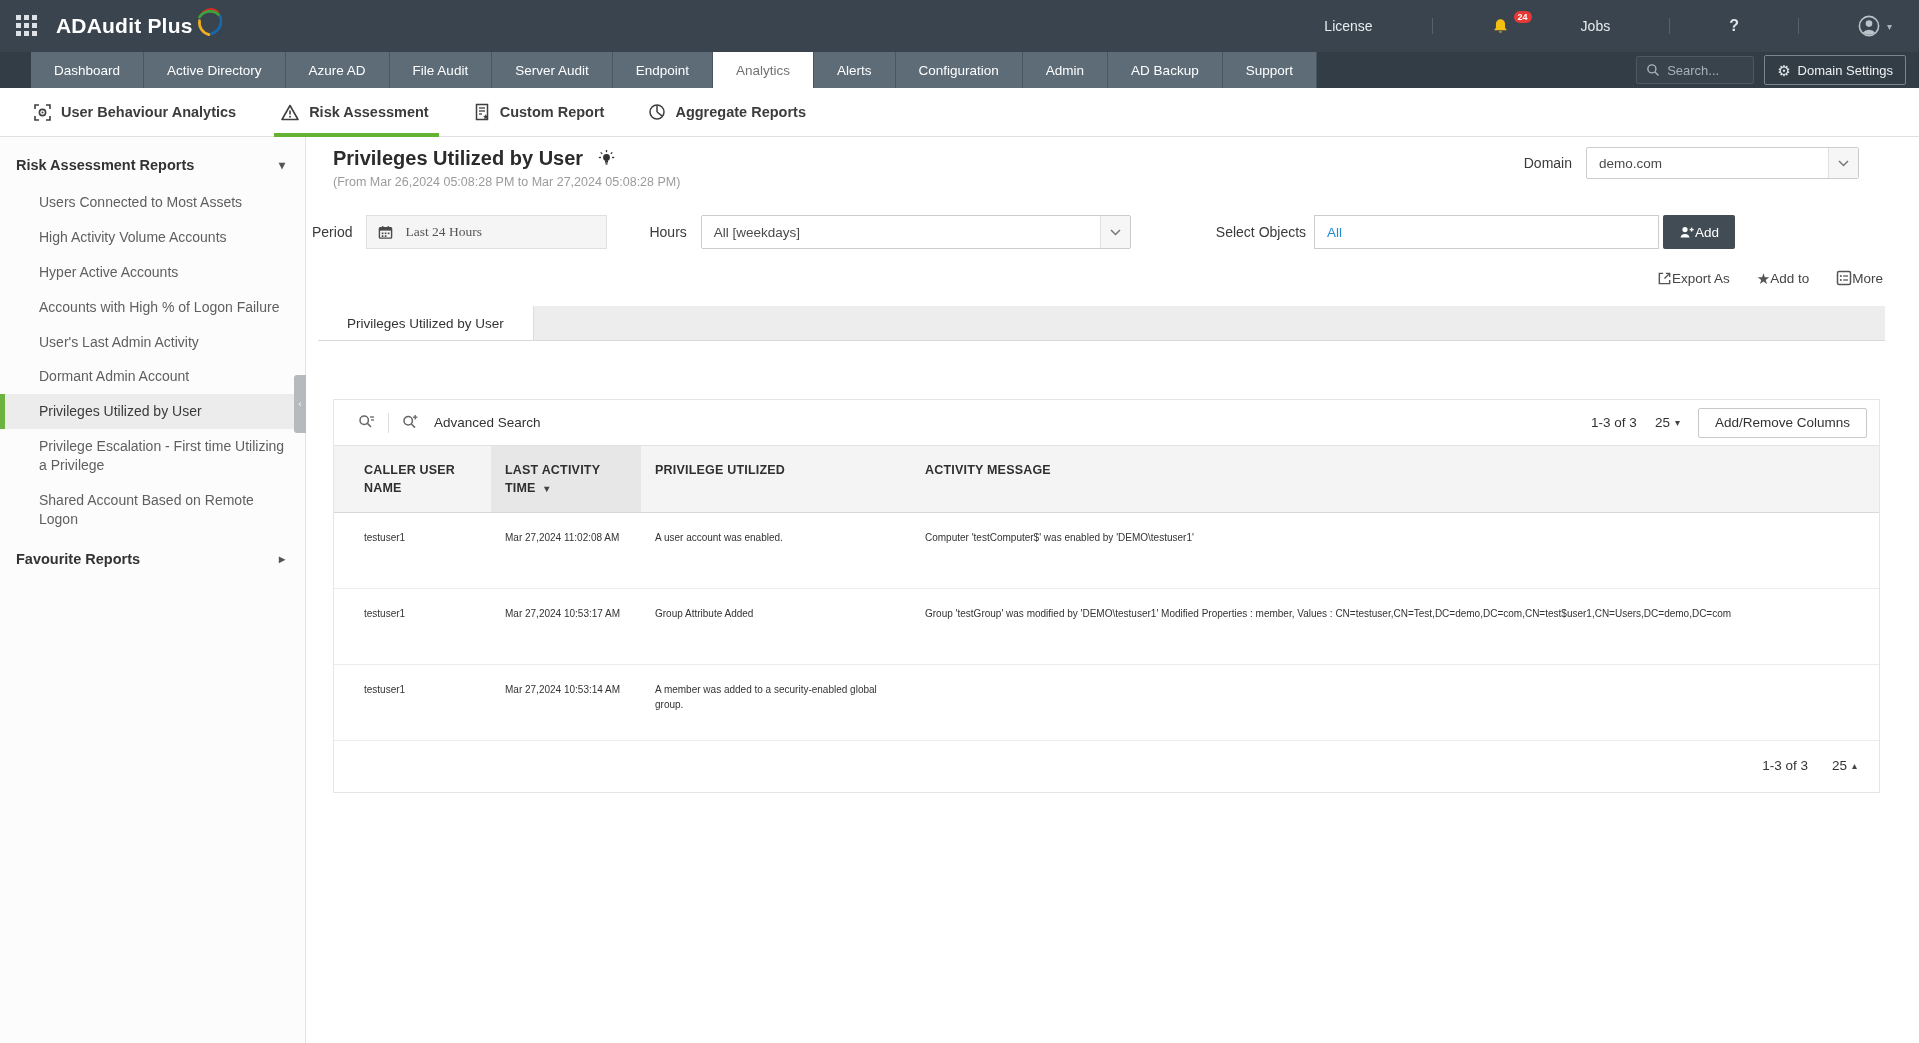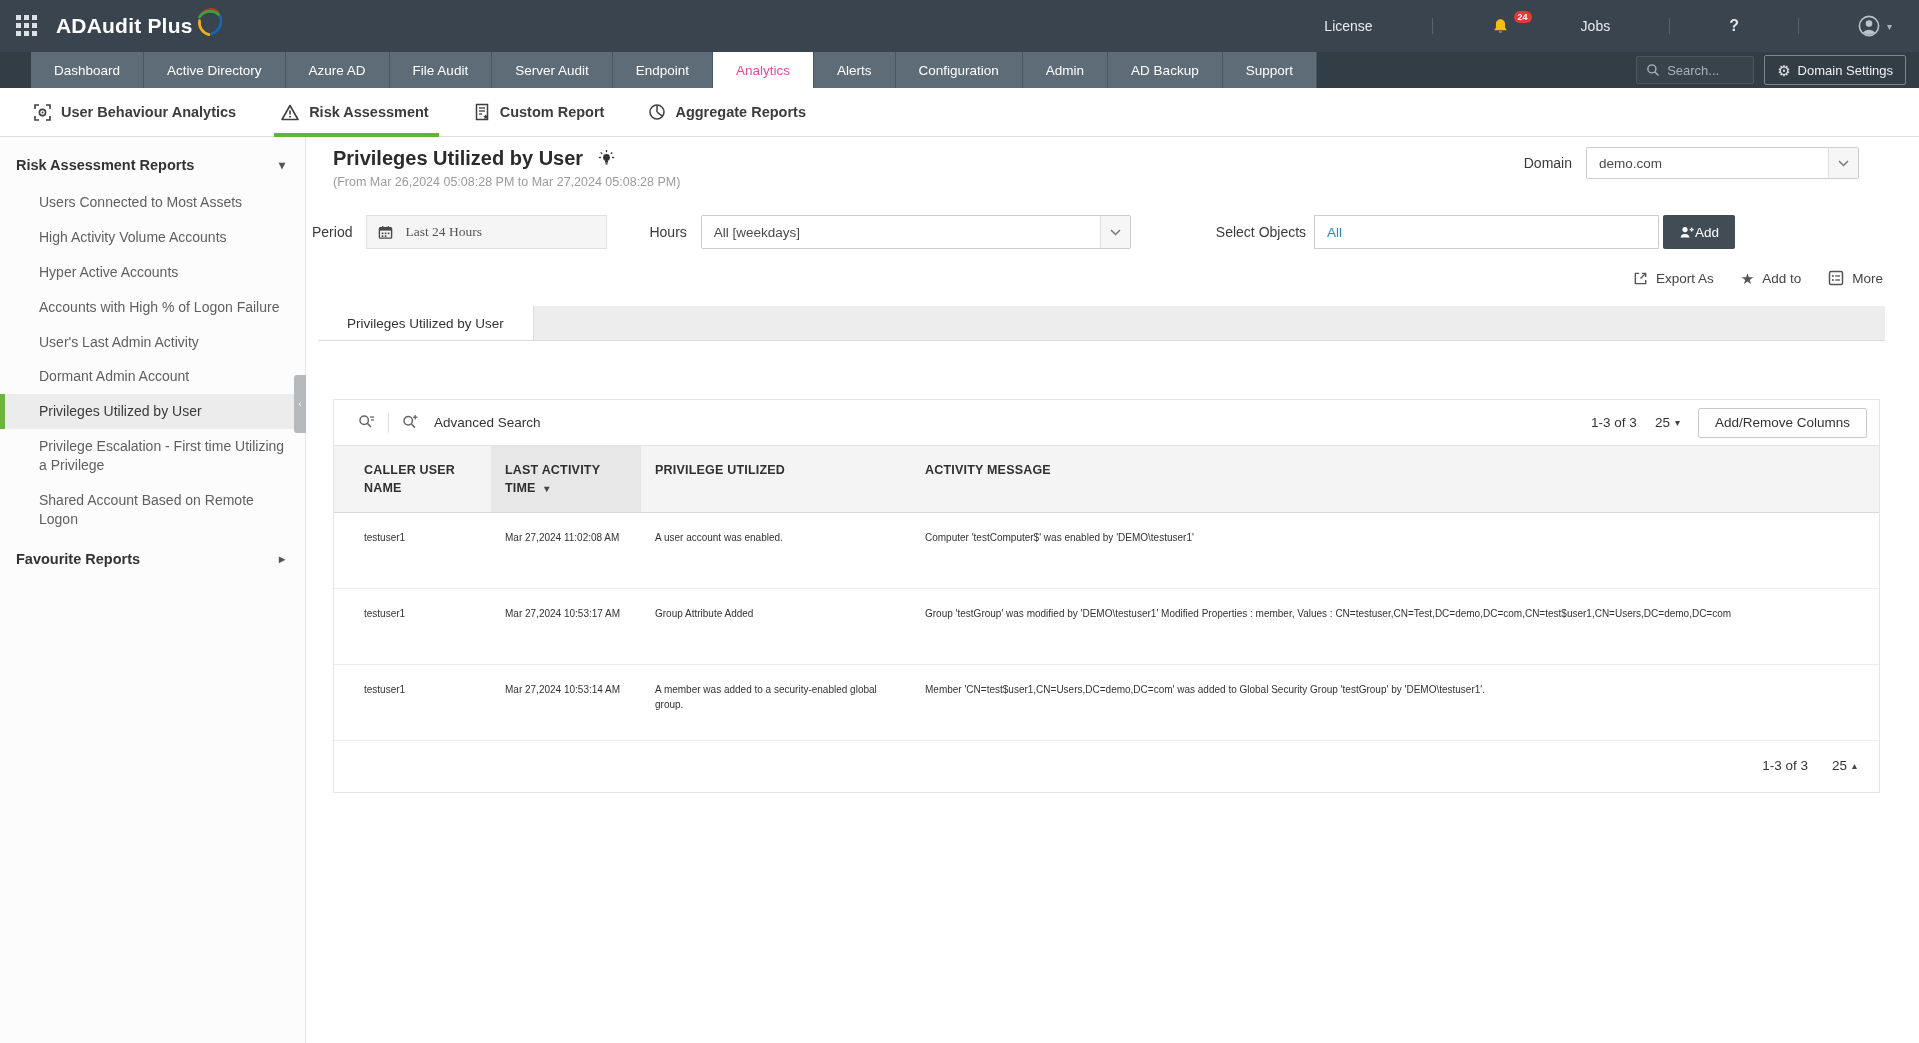--- a/index.html
+++ b/index.html
@@ -17,21 +17,21 @@
   .tb-item { padding:0 13px; display:flex; align-items:center; gap:4px; cursor:pointer; position:relative; }
   .tb-sep { width:1px; height:16px; background:#57626b; }
   .bell-wrap { position:relative; }
   .bell-badge { position:absolute; top:-7px; right:-10px; background:#e53935; color:#fff; font-size:9px; font-weight:bold; border-radius:7px; padding:1px 4px; line-height:10px; }
   .help-glyph { font-size:16px; font-weight:bold; color:#dfe5e9; }
   .caret { font-size:10px; color:#aab4bb; margin-left:3px; }
 
   
   .mainnav { height:36px; background:#333d46; display:flex; align-items:stretch; padding-left:31px; }
   .nav-tab { background:#5d6c77; color:#fff; font-size:13.5px; display:flex; align-items:center; padding:0 23px; border-right:1px solid #49565f; cursor:pointer; white-space:nowrap; }
-  .nav-tab.active { background:#fff; color:#ec4899; }
+  .nav-tab.active { background:#fff; color:#737373; }
   .mainnav-right { margin-left:auto; display:flex; align-items:center; gap:10px; padding-right:13px; }
   .search-box { display:flex; align-items:center; gap:7px; background:#39434c; border:1px solid #4d5962; border-radius:2px; height:28px; padding:0 9px; width:118px; color:#a7b1b8; }
   .search-box input { background:transparent; border:none; outline:none; color:#c6cdd2; font-size:13px; width:80px; font-family:"Liberation Sans",sans-serif; }
   .search-box input::placeholder { color:#a7b1b8; }
   .domain-settings { display:flex; align-items:center; gap:7px; border:1px solid #7b858d; height:30px; padding:0 12px; color:#eef1f3; font-size:13px; border-radius:2px; background:transparent; cursor:pointer; white-space:nowrap; }
   .gear-glyph { font-size:15px; color:#e3e8eb; line-height:1; }
 
   
   .subnav { height:49px; background:#fff; border-bottom:1px solid #e0e0e0; display:flex; align-items:stretch; padding-left:33px; }
   .subnav-item { display:flex; align-items:center; gap:9px; font-size:14.5px; font-weight:bold; color:#3c3c3c; margin-right:44px; position:relative; cursor:pointer; }
@@ -60,21 +60,21 @@
 
   .filter-row { margin:26px 0 0 6px; display:flex; align-items:center; font-size:14px; color:#3a3a3a; }
   .period-box { width:241px; height:34px; margin-left:14px; background:#f5f5f5; border:1px solid #e0e0e0; display:flex; align-items:center; gap:12px; padding-left:11px; color:#555; font-size:13.5px; cursor:pointer;font-family:Liberation Serif, serif; }
   .hours-label { margin-left:42px; }
   .hours-select { width:430px; height:34px; margin-left:14px; }
   .objects-label { margin-left:85px; }
   .objects-input { width:345px; height:34px; margin-left:8px; border:1px solid #ccc; background:#fff; display:flex; align-items:center; padding-left:12px; font-size:13.5px; color:#1e8bd1; cursor:text; }
   .add-btn { width:72px; height:34px; margin-left:4px; background:#414c55; color:#fff; display:flex; align-items:center; justify-content:center; font-size:13.5px; border-radius:2px; border:none; cursor:pointer; }
 
   .action-row { margin-top:18px; display:flex; justify-content:flex-end; align-items:center; padding-right:36px; gap:27px; font-size:13.5px; color:#444; height:22px; }
-  .action-item { display:flex; align-items:center; gap:8px; cursor:pointer; }
+  .action-item { display:flex; align-items:center; cursor:pointer; }
   .star-glyph { color:#555; font-size:15px; line-height:1; }
 
   .tab-strip { margin:17px 0 0 12px; width:1567px; height:35px; background:#ededed; border-bottom:1px solid #d9d9d9; display:flex; }
   .report-tab { background:#fff; padding:0 29px; display:flex; align-items:center; font-size:13.5px; color:#333; border-right:1px solid #dcdcdc; cursor:pointer; }
 
   .card { margin:58px 0 0 27px; width:1547px; border:1px solid #e5e5e5; background:#fff; }
   .toolbar { height:45px; display:flex; align-items:center; padding:0 12px 0 24px; }
   .tool-icons { display:flex; align-items:center; gap:13px; color:#666; }
   .tool-sep { width:1px; height:20px; background:#ddd; }
   .adv-label { font-size:13.5px; color:#333; margin-left:2px; cursor:pointer; }
@@ -419,21 +419,20 @@
       <div class="trow">
         <div class="td c1">testuser1</div>
         <div class="td c2">Mar 27,2024 10:53:17 AM</div>
         <div class="td c3">Group Attribute Added</div>
         <div class="td c4">Group 'testGroup' was modified by 'DEMO\testuser1' Modified Properties : member, Values : CN=testuser,CN=Test,DC=demo,DC=com,CN=test$user1,CN=Users,DC=demo,DC=com</div>
       </div>
       <div class="trow">
         <div class="td c1">testuser1</div>
         <div class="td c2">Mar 27,2024 10:53:14 AM</div>
         <div class="td c3">A member was added to a security-enabled global group.</div>
-        <div class="td c4">Member 'CN=test$user1,CN=Users,DC=demo,DC=com' was added to Global Security Group 'testGroup' by 'DEMO\testuser1'.</div>
       </div>
 
       <div class="tfoot">
         <span>1-3 of 3</span>
         <span class="page-size">
           <span>25</span>
           <span class="chev">▴</span>
         </span>
       </div>
     </div>

